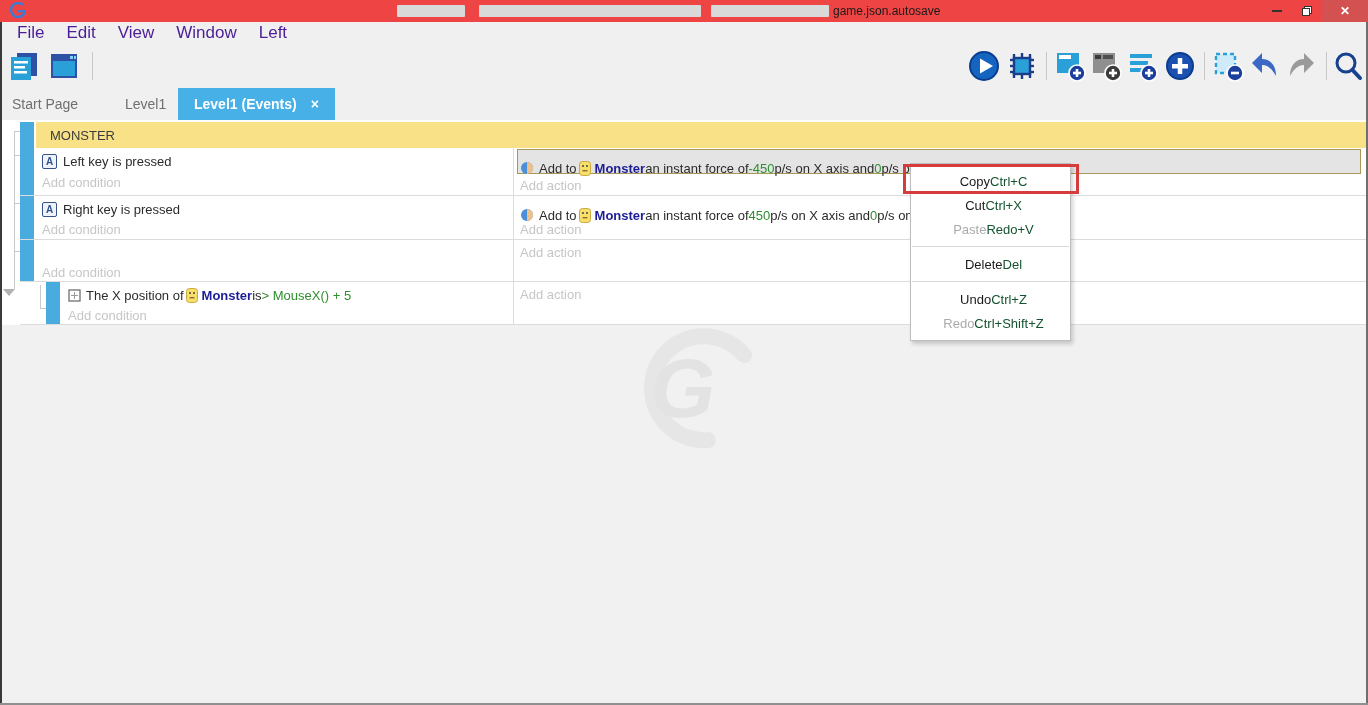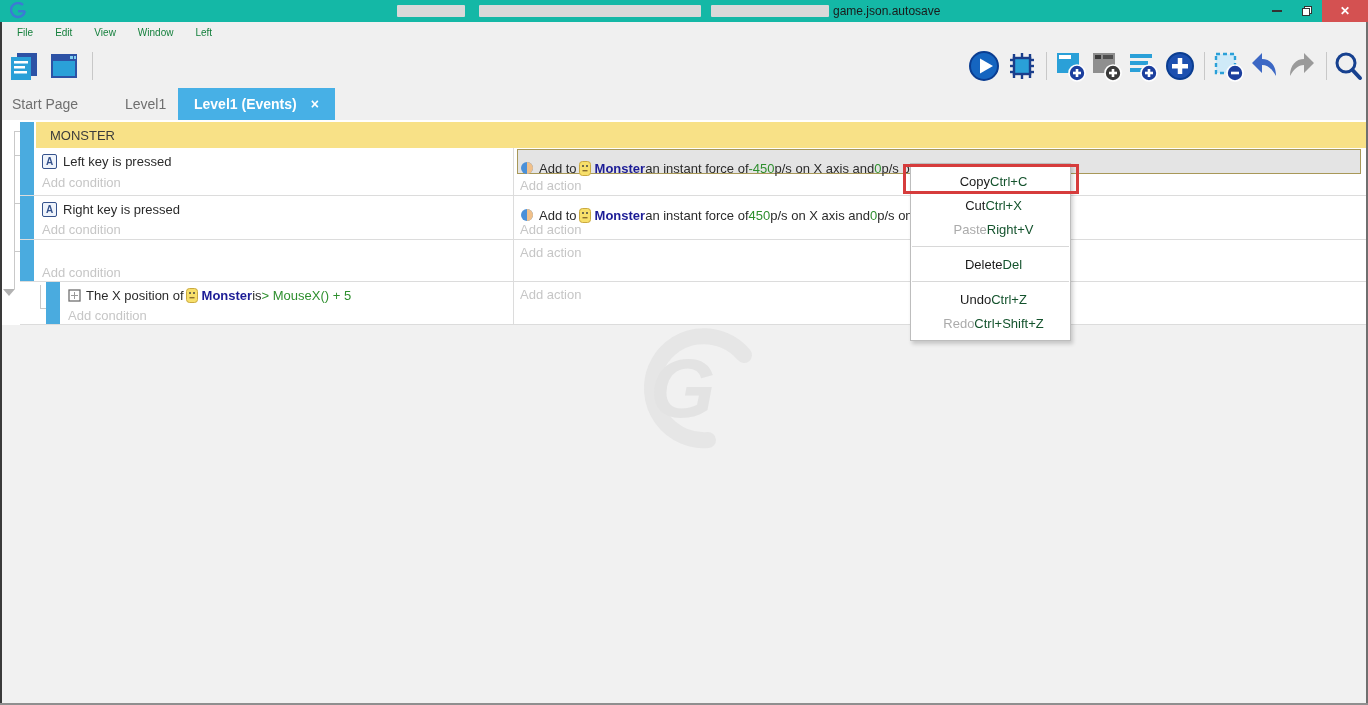--- a/index.html
+++ b/index.html
@@ -1,39 +1,39 @@
 <!DOCTYPE html>
 <html><head>
 <meta charset="utf-8">
 <style>
   * { margin:0; padding:0; box-sizing:border-box; }
   html,body { width:1368px; height:705px; overflow:hidden; }
   body { position:relative; font-family:"Liberation Sans", sans-serif; background:#fff; color:#2b2b2b; }
 
   
-  .titlebar { position:absolute; left:0; top:0; width:1368px; height:22px; background:#14b8a6; }
+  .titlebar { position:absolute; left:0; top:0; width:1368px; height:22px; background:#ef4444; }
   .app-logo { position:absolute; left:10px; top:2px; width:18px; height:18px; }
   .redact { position:absolute; top:5px; height:12px; background:#d9d9d9; border-radius:1px; }
   .title-text { position:absolute; left:833px; top:4px; font-size:12px; color:#1a1a1a; }
   .winbtn { position:absolute; top:0; height:22px; display:flex; align-items:center; justify-content:center; }
   .btn-min { left:1262px; width:30px; }
   .btn-min .bar { width:10px; height:2px; background:#333; }
   .btn-restore { left:1292px; width:30px; }
   .restore-glyph { position:relative; width:10px; height:10px; }
   .restore-glyph .b { position:absolute; border:1.5px solid #333; width:8px; height:8px; background:#fff; }
   .restore-glyph .b1 { right:0; top:0; }
   .restore-glyph .b2 { left:0; bottom:0; }
   .btn-close { left:1322px; width:46px; color:#fff; font-size:12px; font-weight:bold; }
 
   .edge-left  { position:absolute; left:0; top:22px; width:2px; height:683px; background:#3a3a3a; z-index:60; }
   .edge-right { position:absolute; right:0; top:22px; width:2px; height:683px; background:#6f6f6f; z-index:60; }
   .edge-bottom{ position:absolute; left:0; bottom:0; width:1368px; height:2px; background:#8f8f8f; z-index:61; }
 
   .menubar { position:absolute; left:0; top:22px; width:1368px; height:22px; background:#f0f0f0; display:flex; align-items:center; padding-left:6px; }
-  .menu-item { padding:8px 11px; font-size:10px; color:#15803d; line-height:22px; }
+  .menu-item { padding:8px 11px; font-size:17px; color:#4c1d95; line-height:22px; }
 
   
   .toolbar { position:absolute; left:0; top:44px; width:1368px; height:44px; background:#f0f0f0; }
   .tbtn { position:absolute; top:6px; width:32px; height:32px; }
   .tsep { position:absolute; top:8px; width:1px; height:28px; background:#c8c8c8; }
 
   
   .tabbar { position:absolute; left:0; top:88px; width:1368px; height:32px; background:#f0f0f0; }
   .tab { position:absolute; top:0; height:32px; display:flex; align-items:center; font-size:14px; color:#6f6f6f; }
   .tab .close { margin-left:14px; font-size:14px; color:#8a8a8a; }
@@ -325,21 +325,21 @@
   <div class="ctx-item">
     <span class="lbl">Copy</span>
     <span class="sc">Ctrl+C</span>
   </div>
   <div class="ctx-item">
     <span class="lbl">Cut</span>
     <span class="sc">Ctrl+X</span>
   </div>
   <div class="ctx-item disabled">
     <span class="lbl">Paste</span>
-    <span class="sc">Right+V</span>
+    <span class="sc">Redo+V</span>
   </div>
   <div class="ctx-sep"></div>
   <div class="ctx-item">
     <span class="lbl">Delete</span>
     <span class="sc">Del</span>
   </div>
   <div class="ctx-sep"></div>
   <div class="ctx-item">
     <span class="lbl">Undo</span>
     <span class="sc">Ctrl+Z</span>

